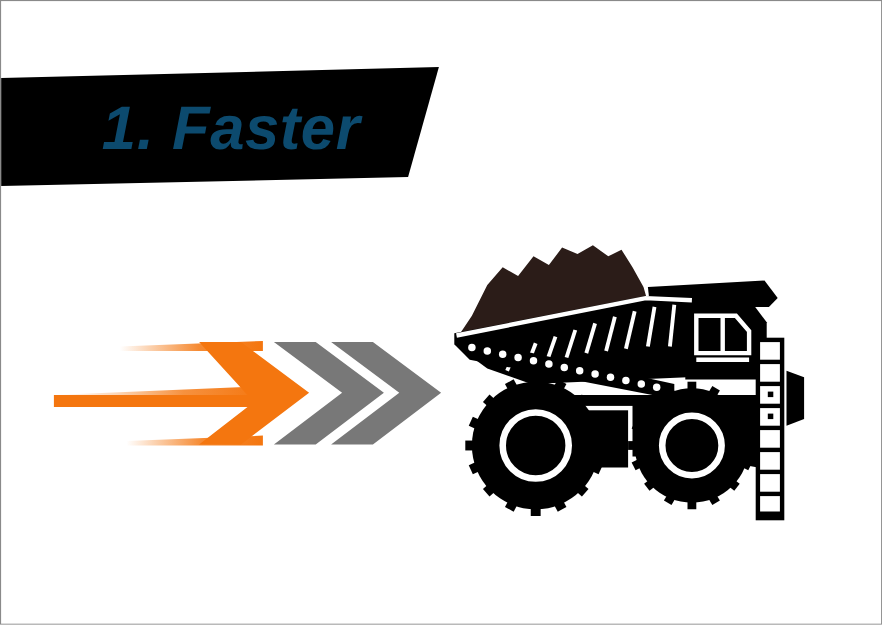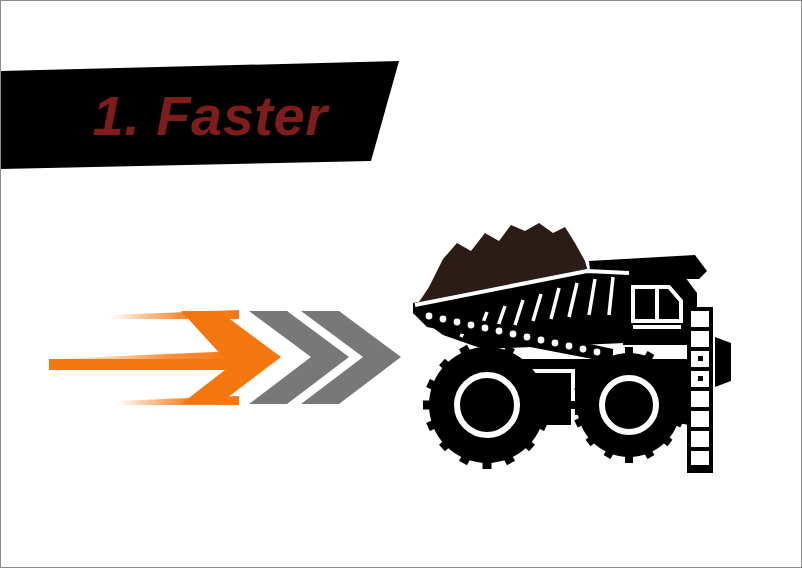--- a/index.html
+++ b/index.html
@@ -41,21 +41,21 @@
     position: absolute;
     left: 0;
     top: 0;
     width: 402px;
     height: 110px;
     display: flex;
     align-items: center;
     justify-content: center;
     padding-left: 16px;
     box-sizing: border-box;
-    color: #7f1d1d;
+    color: #0c4a6e;
     font-family: "Liberation Sans", sans-serif;
     font-size: 56px;
     font-weight: bold;
     font-style: italic;
     letter-spacing: 0.5px;
     line-height: 1;
     white-space: nowrap;
     user-select: none;
   }
   

